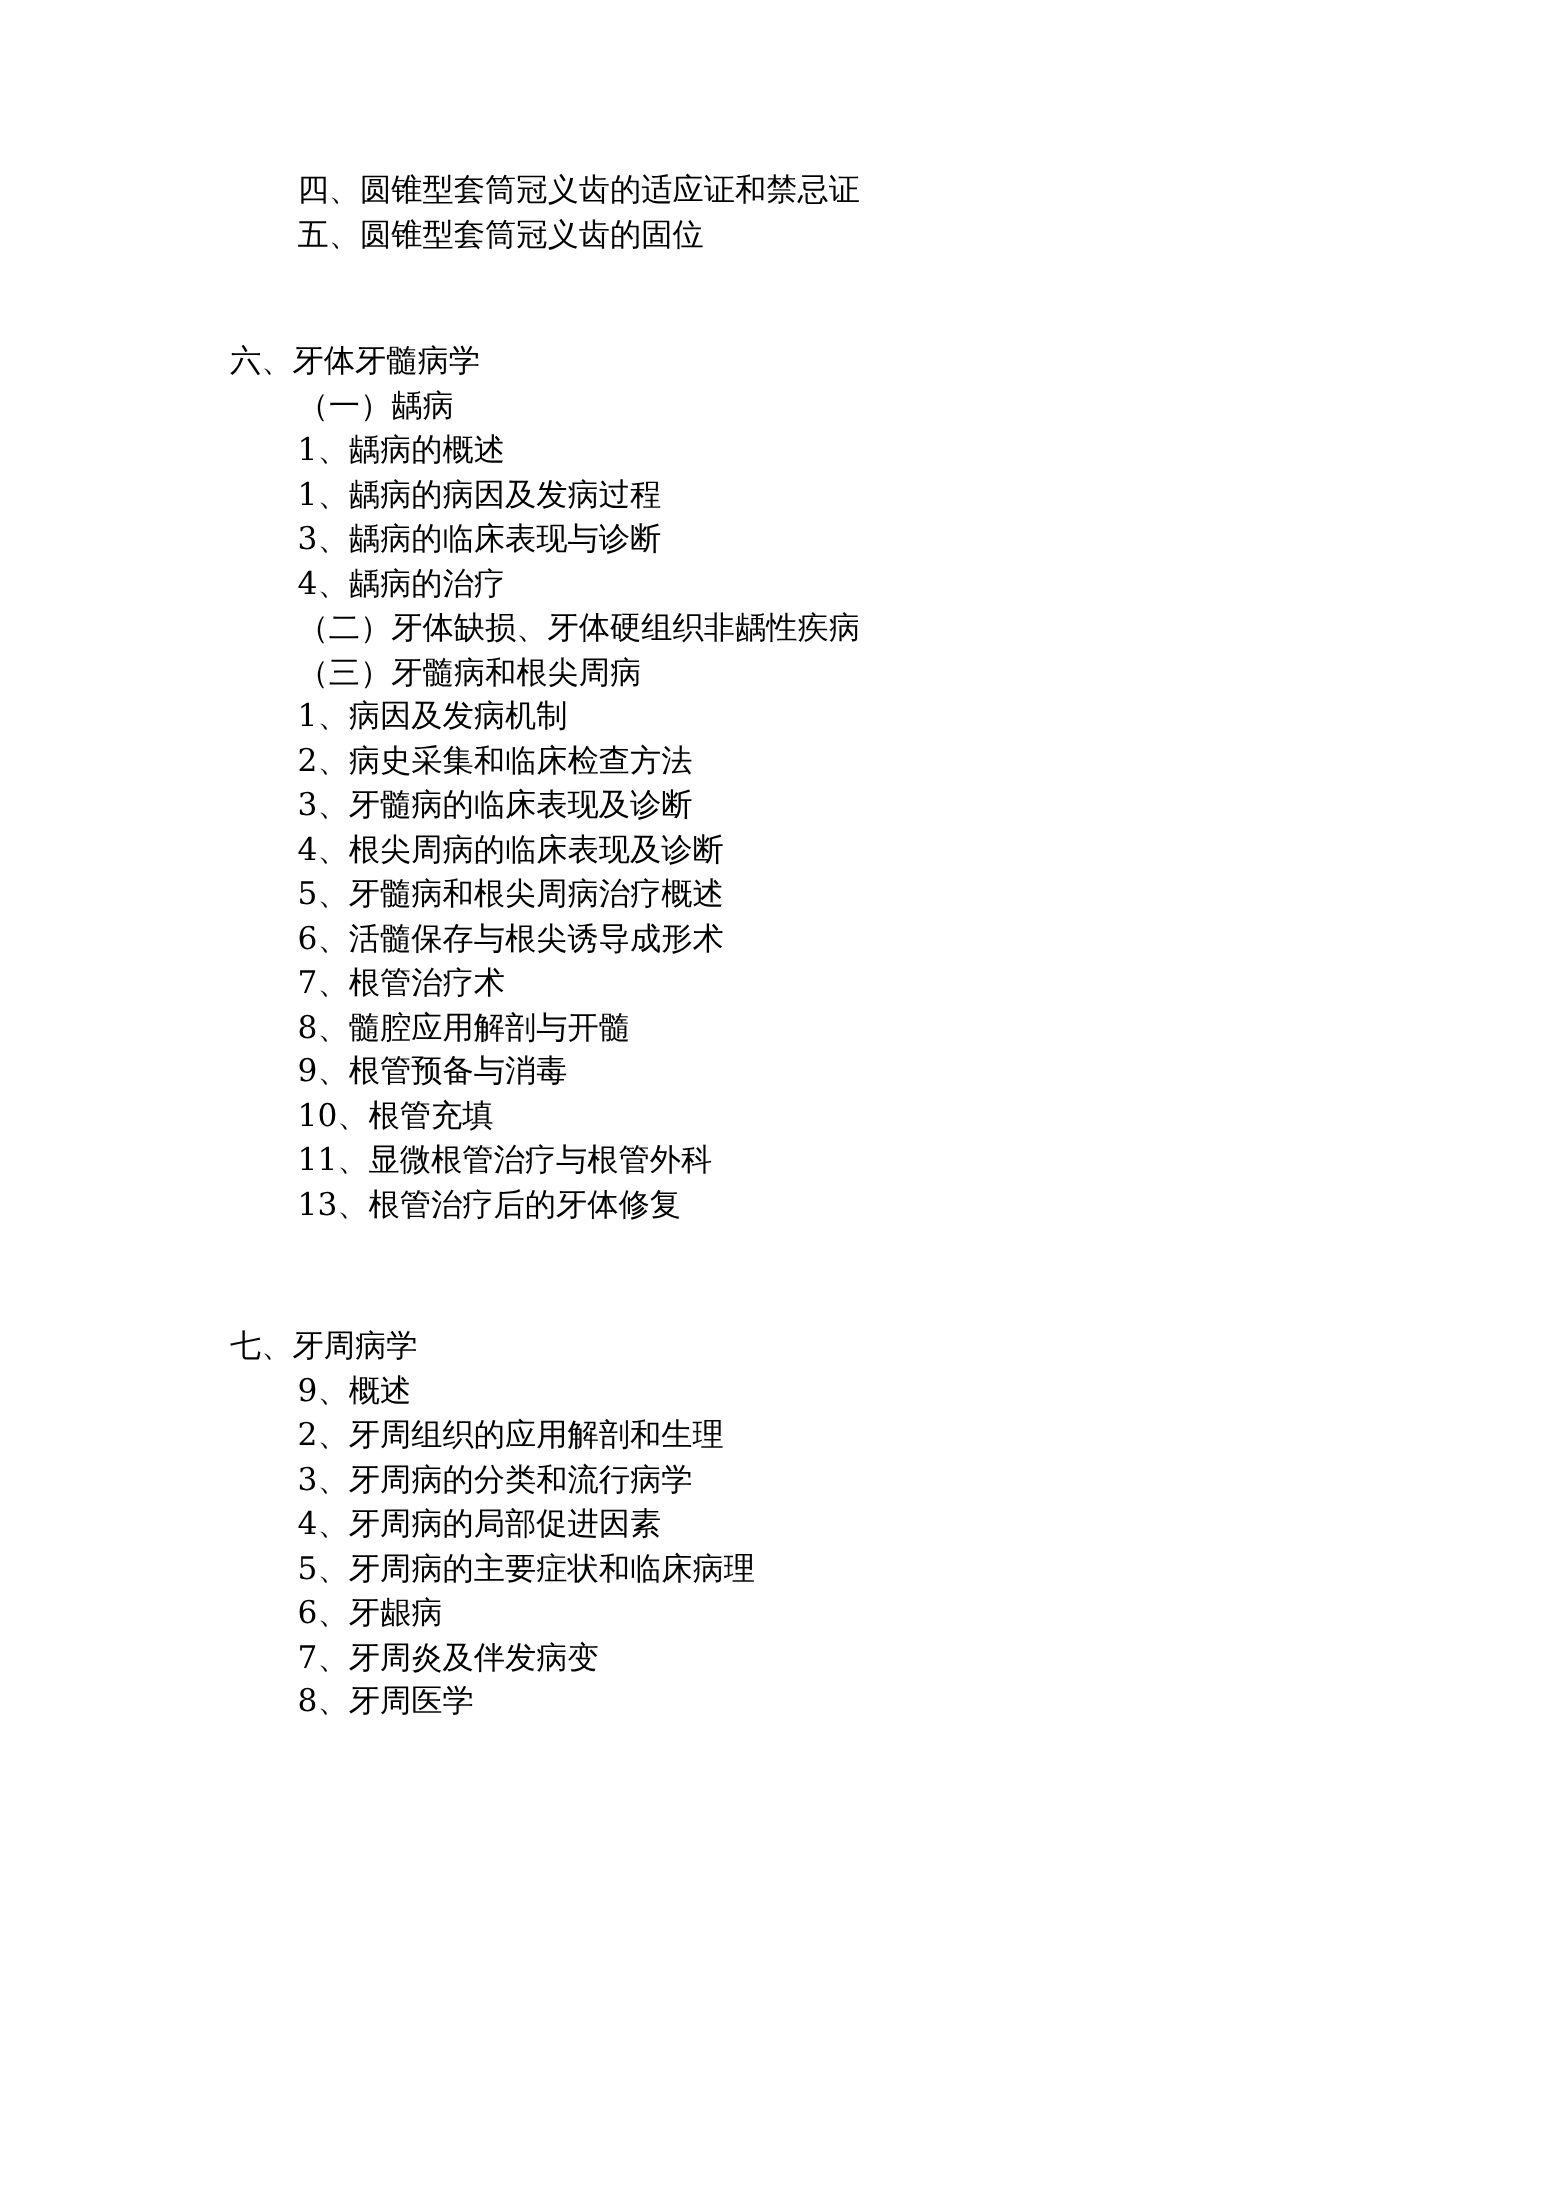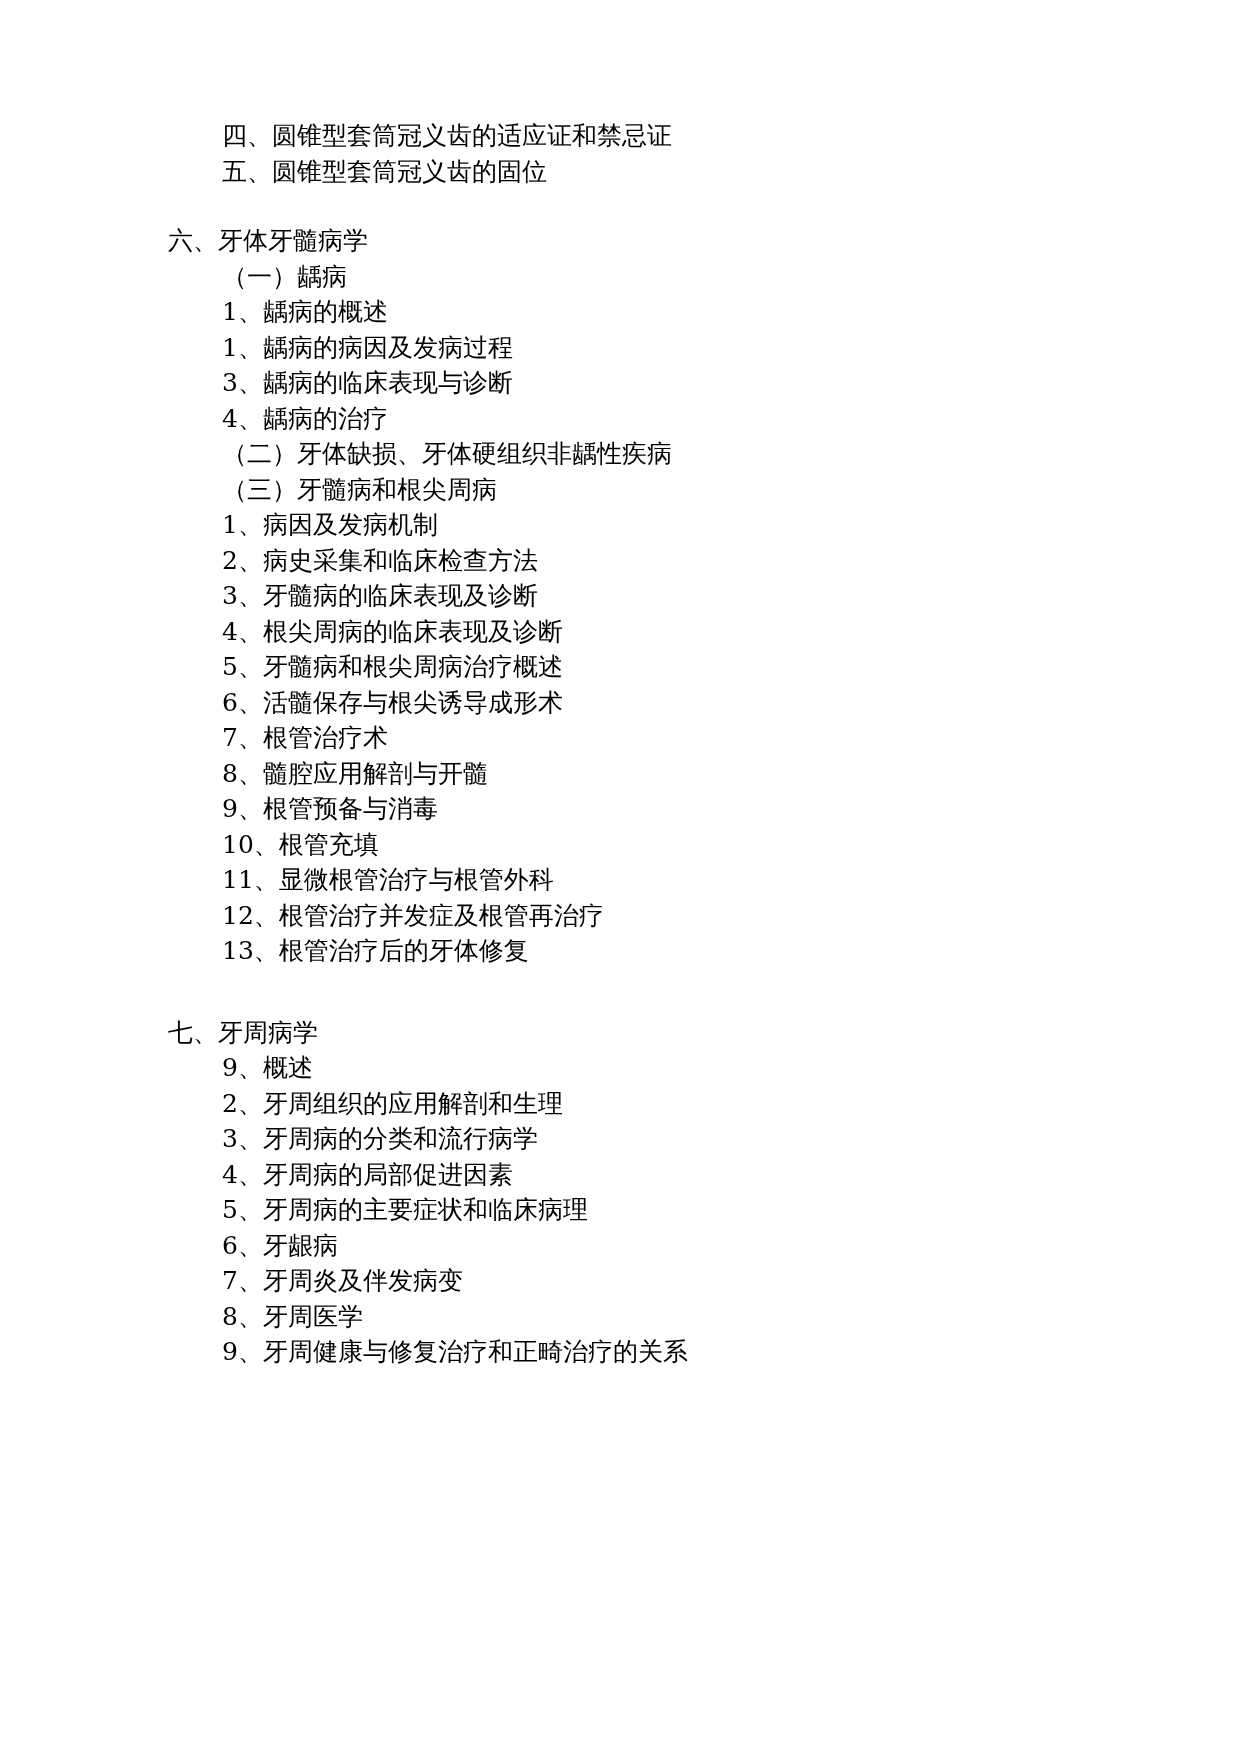--- a/index.html
+++ b/index.html
@@ -26,21 +26,21 @@
   }
   
   .indent-1 { padding-left: 54px; }
   .heading {
     font-weight: normal;
     padding-left: 0;
     font-family: "DejaVu Serif", "Liberation Serif", serif;
   }
   .gap-lg { height: 34px; }
   .gap-sm { height: 12px; }
-  .block { margin: 0; }
+  .block { margin: 16px; }
 </style>
 </head>
 <body>
 
 <div class="page">
   <div class="doc">
 
     <div class="block">
       <div class="line indent-1">四、圆锥型套筒冠义齿的适应证和禁忌证</div>
       <div class="line indent-1">五、圆锥型套筒冠义齿的固位</div>
@@ -61,34 +61,32 @@
       <div class="line indent-1">2、病史采集和临床检查方法</div>
       <div class="line indent-1">3、牙髓病的临床表现及诊断</div>
       <div class="line indent-1">4、根尖周病的临床表现及诊断</div>
       <div class="line indent-1">5、牙髓病和根尖周病治疗概述</div>
       <div class="line indent-1">6、活髓保存与根尖诱导成形术</div>
       <div class="line indent-1">7、根管治疗术</div>
       <div class="line indent-1">8、髓腔应用解剖与开髓</div>
       <div class="line indent-1">9、根管预备与消毒</div>
       <div class="line indent-1">10、根管充填</div>
       <div class="line indent-1">11、显微根管治疗与根管外科</div>
-      <div class="line indent-1">12、根管治疗并发症及根管再治疗</div>
       <div class="line indent-1">13、根管治疗后的牙体修复</div>
     </div>
 
     <div class="gap-lg"></div>
     <div class="gap-sm"></div>
 
     <div class="block">
       <div class="line heading">七、牙周病学</div>
       <div class="line indent-1">9、概述</div>
       <div class="line indent-1">2、牙周组织的应用解剖和生理</div>
       <div class="line indent-1">3、牙周病的分类和流行病学</div>
       <div class="line indent-1">4、牙周病的局部促进因素</div>
       <div class="line indent-1">5、牙周病的主要症状和临床病理</div>
       <div class="line indent-1">6、牙龈病</div>
       <div class="line indent-1">7、牙周炎及伴发病变</div>
       <div class="line indent-1">8、牙周医学</div>
-      <div class="line indent-1">9、牙周健康与修复治疗和正畸治疗的关系</div>
     </div>
 
   </div>
 </div>
 
 </body></html>

